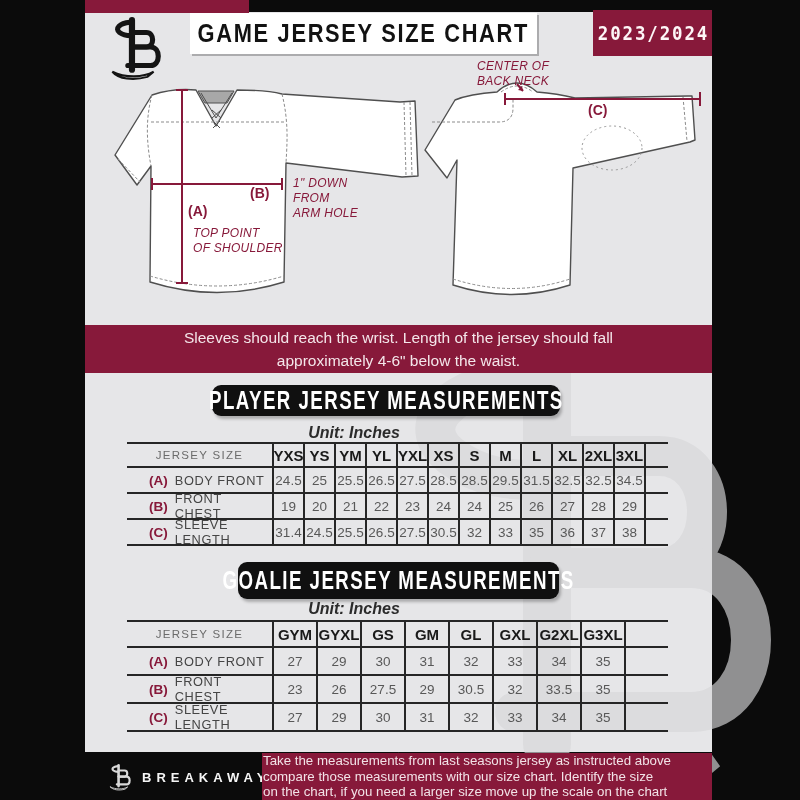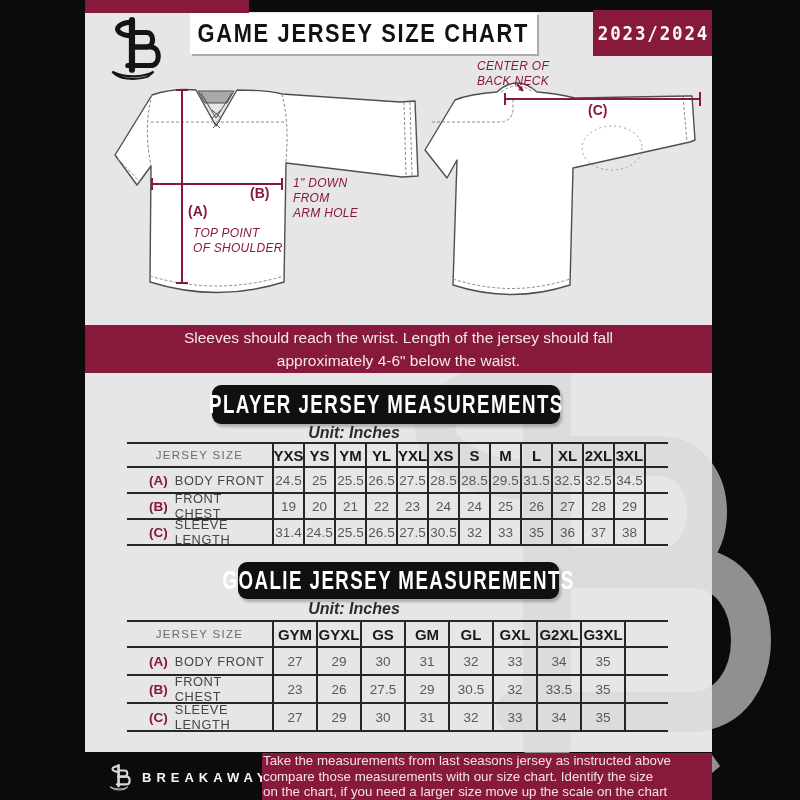--- a/index.html
+++ b/index.html
@@ -36,21 +36,21 @@
   #notice{left:85px;top:325px;width:627px;height:48px;background:var(--maroon);z-index:2;
     display:flex;align-items:center;justify-content:center;text-align:center;
     color:#f4e6ea;font-size:15.5px;line-height:23px;white-space:pre-line;}
 
   
   .black-banner{background:#101010;border-radius:9px;z-index:3;
     display:flex;align-items:center;justify-content:center;
     box-shadow:2px 3px 3px rgba(0,0,0,.25);}
   .black-banner .t{color:#ffffff;font-weight:bold;font-size:26px;letter-spacing:2px;
     transform:scaleX(.72);white-space:nowrap;}
-  #player-banner{left:212px;top:385px;width:348px;height:39px;}
+  #player-banner{left:212px;top:385px;width:348px;height:31px;}
   #goalie-banner{left:238px;top:562px;width:321px;height:37px;}
   .unit{left:85px;width:538px;text-align:center;z-index:3;
     font-weight:bold;font-style:italic;font-size:16px;color:#2b2b2b;}
   #player-unit{top:424px;}
   #goalie-unit{top:600px;}
 
   
   .mtable{display:grid;z-index:3;}
   #player-table{left:127px;top:442px;width:541px;grid-template-columns:145px repeat(12,31px) 24px;grid-auto-rows:26px;}
   #goalie-table{left:127px;top:620px;width:541px;grid-template-columns:145px repeat(8,44px) 44px;grid-auto-rows:28px;}

